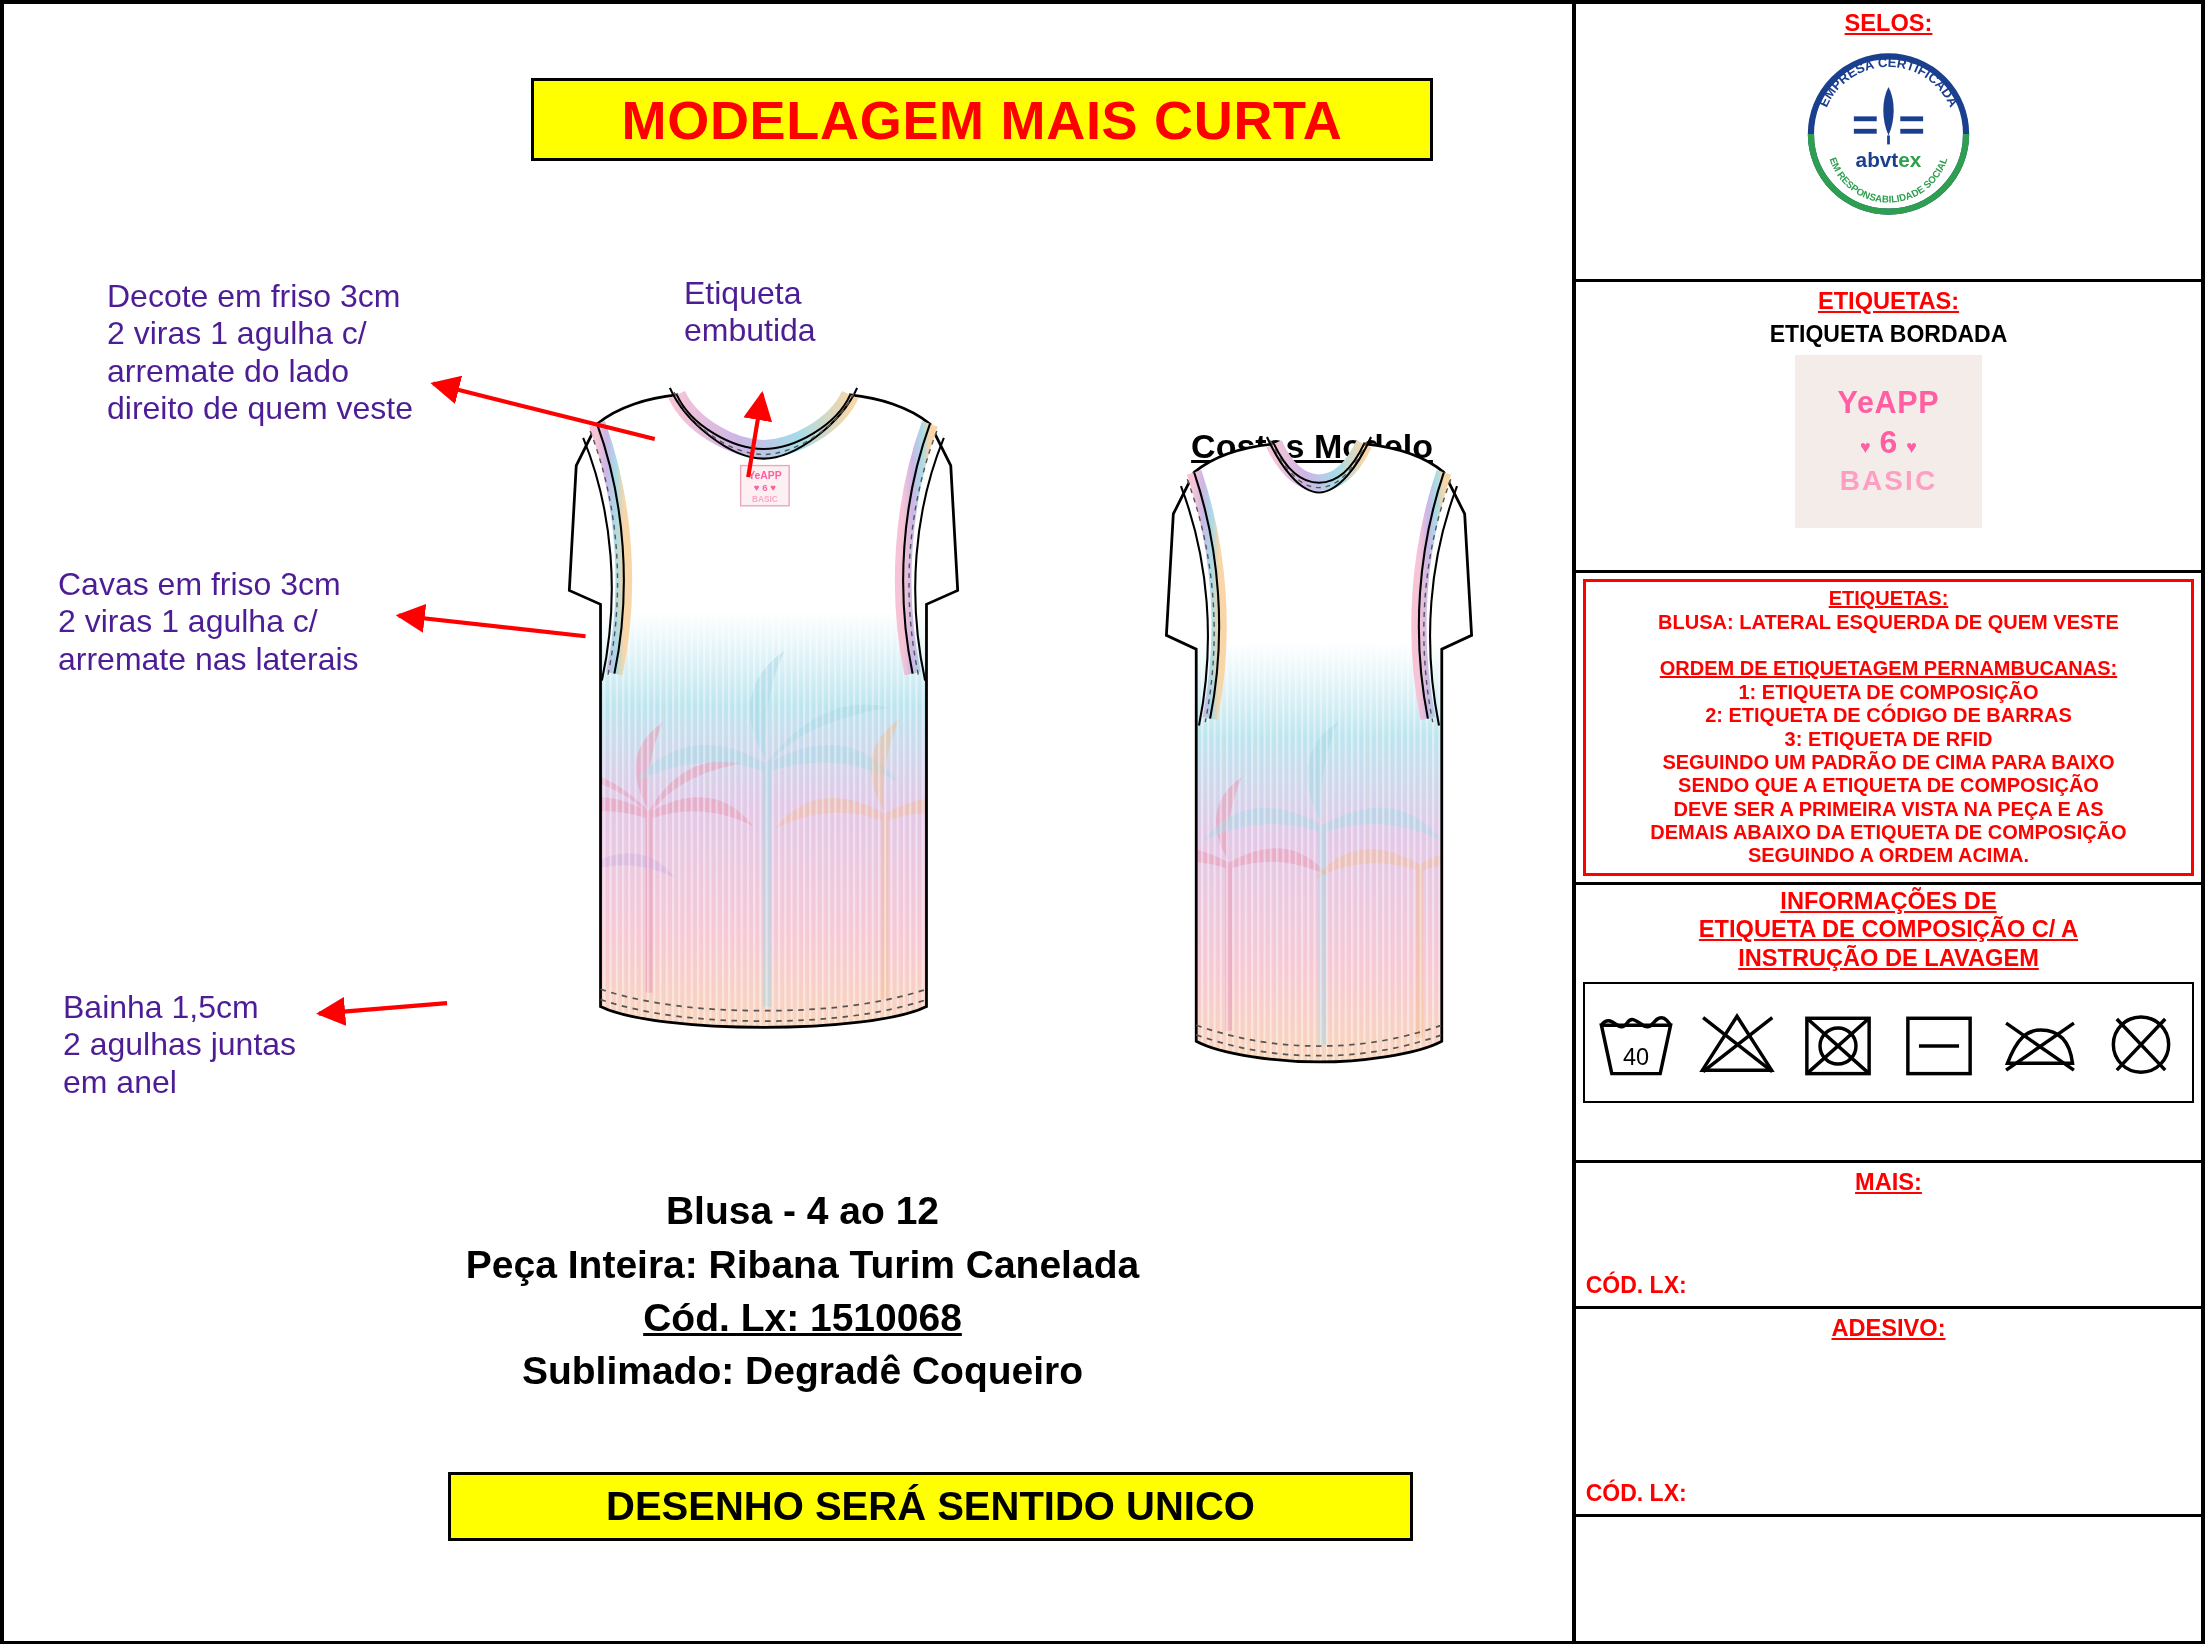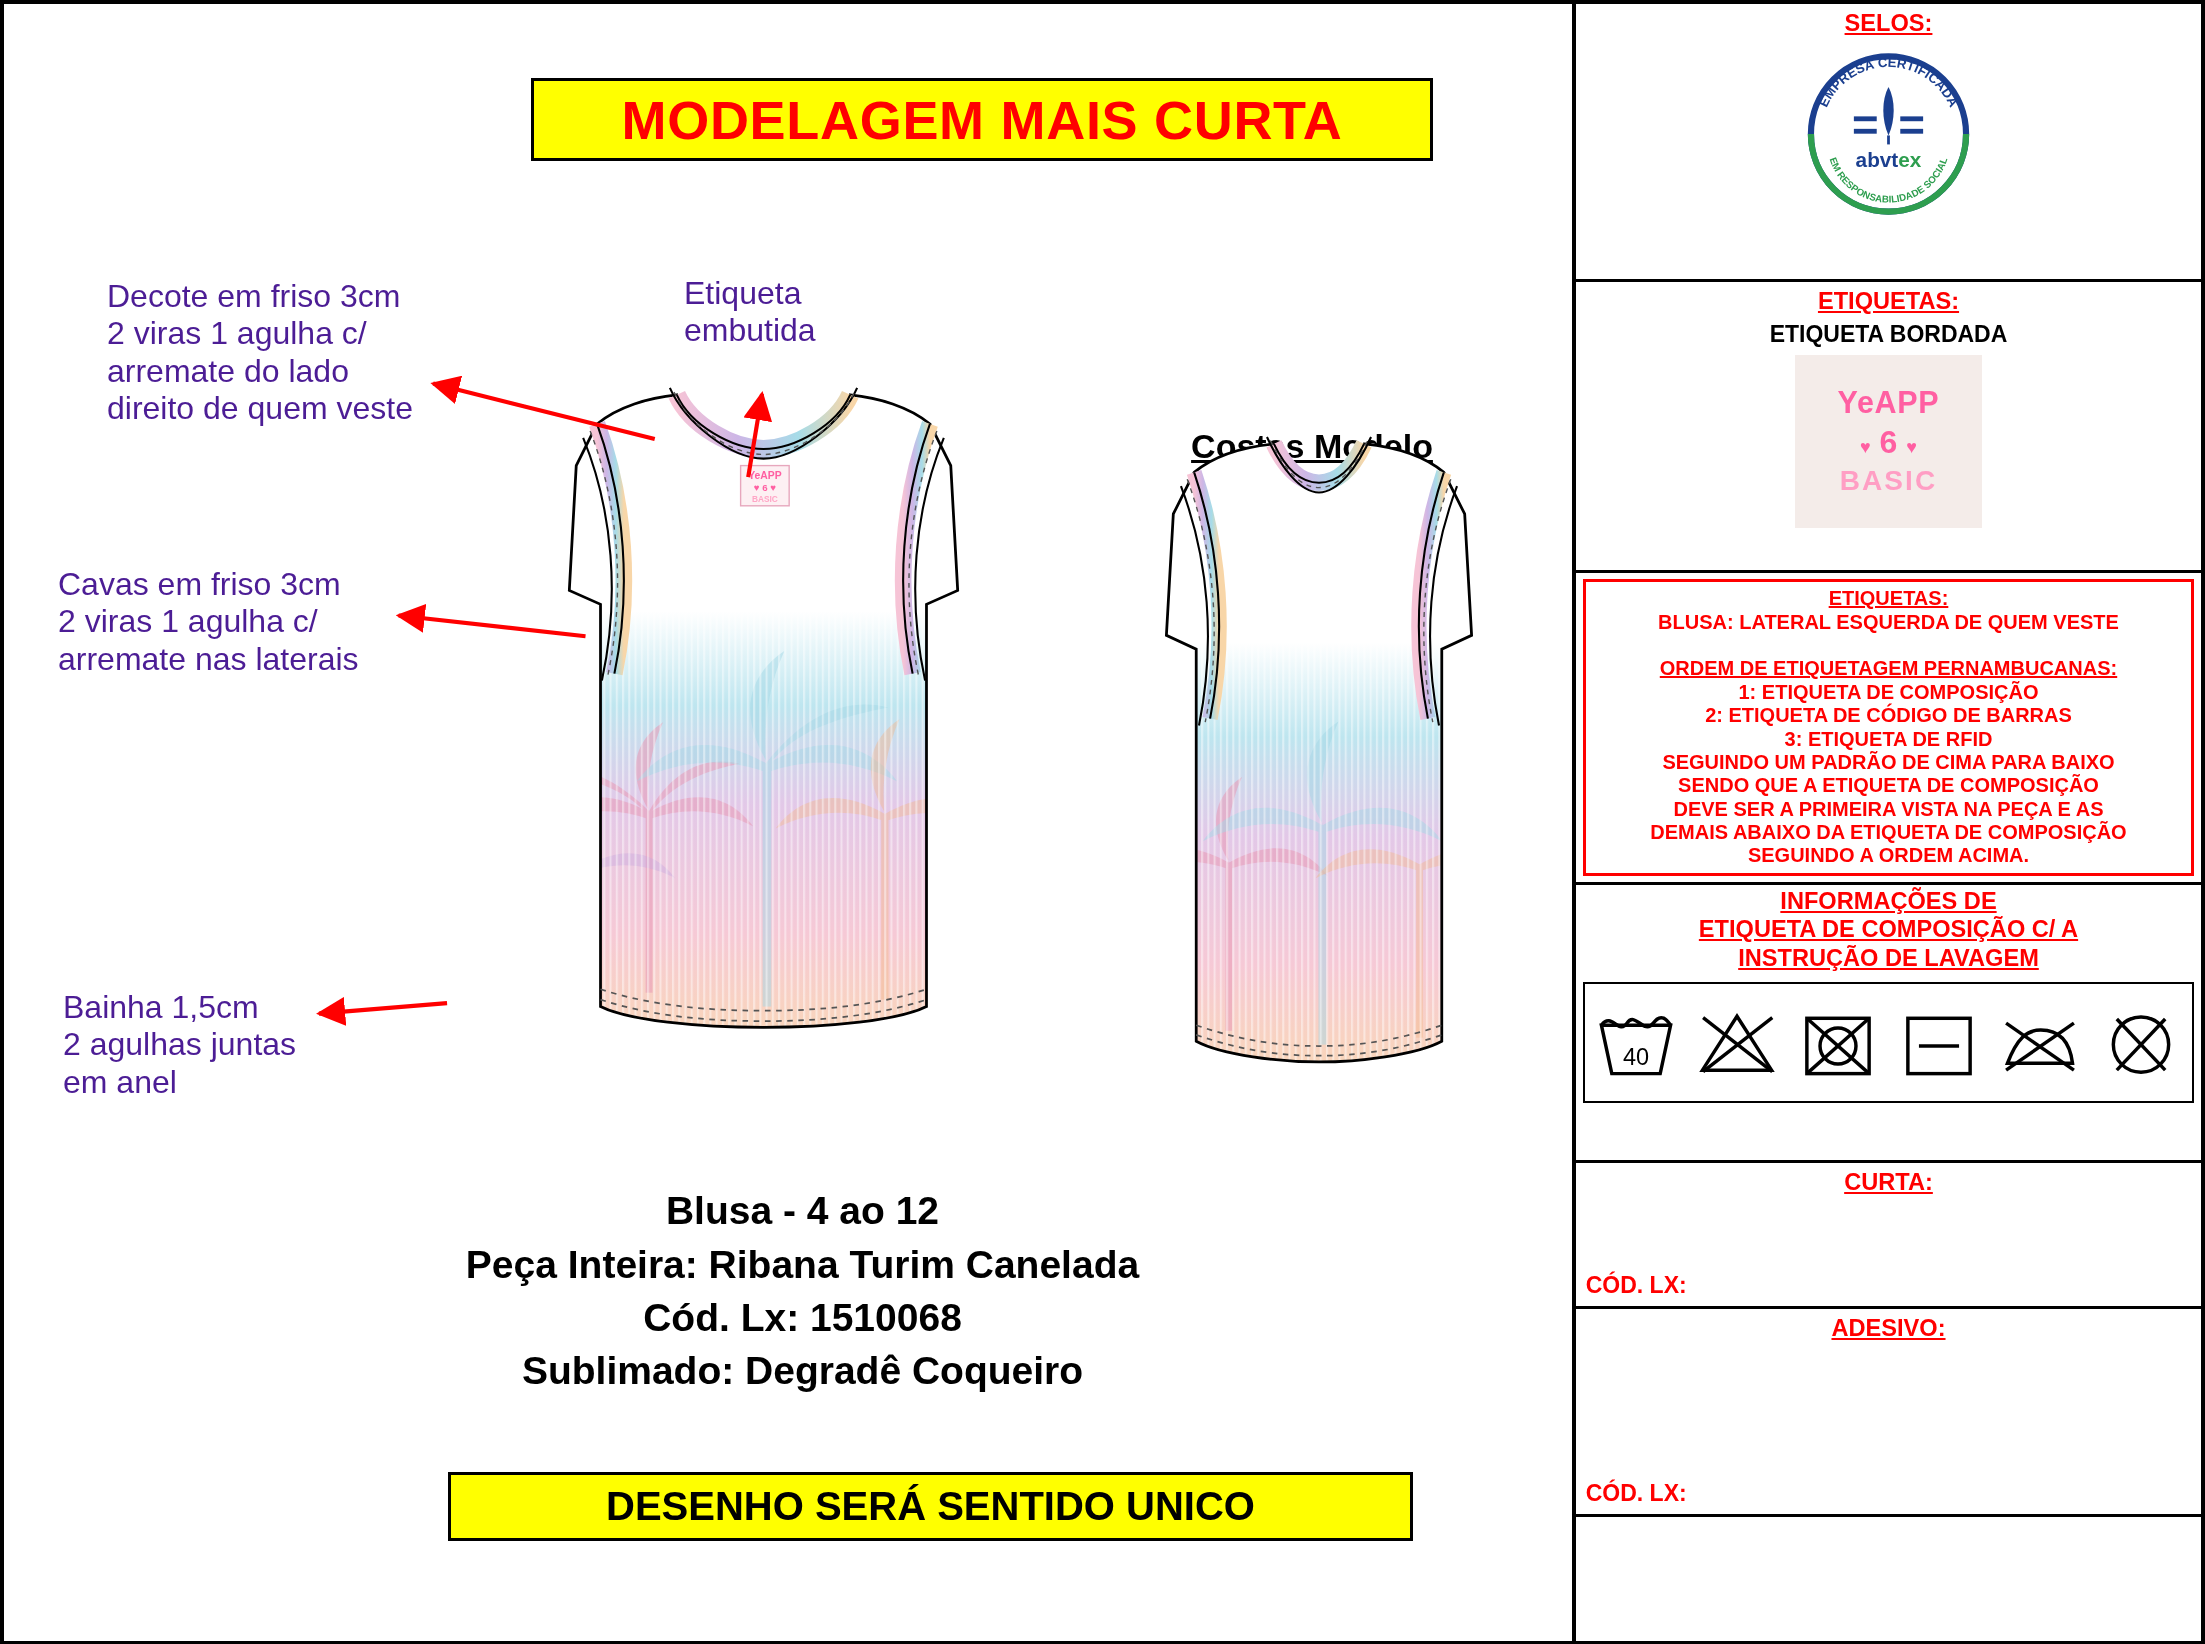--- a/index.html
+++ b/index.html
@@ -77,21 +77,21 @@
   .bottom-text {
     position: absolute;
     left: 278px; top: 1180px;
     width: 1041px;
     text-align: center;
     font-size: 39px;
     font-weight: bold;
     line-height: 1.33;
   }
   .bottom-text div { margin: 1.4px 0; }
-  .bottom-text .u { }
+  .bottom-text .u { text-decoration: underline; }
 
   .yellow-bar {
     position: absolute;
     left: 444px; top: 1468px;
     width: 965px; height: 69px;
     background: #ffff00;
     border: 3.5px solid #000;
     display:flex; align-items:center; justify-content:center;
   }
   .yellow-bar span { font-size: 40px; font-weight: bold; color:#000; }
@@ -460,21 +460,21 @@
         </svg>
         <svg width="90" height="83" viewBox="0 0 130 120">
           <circle cx="65" cy="63" r="40" fill="none" stroke="#000" stroke-width="5"></circle>
           <line x1="30" y1="26" x2="100" y2="100" stroke="#000" stroke-width="5"></line>
           <line x1="100" y1="26" x2="30" y2="100" stroke="#000" stroke-width="5"></line>
         </svg>
       </div>
     </div>
 
     <div class="rbox box-tags">
-      <div class="rtitle">CURTA:</div>
+      <div class="rtitle">MAIS:</div>
       <div class="lx-line" style="position:absolute;bottom:7px;left:0;">CÓD. LX:</div>
     </div>
 
     <div class="rbox box-adesivo">
       <div class="rtitle">ADESIVO:</div>
       <div class="lx-line" style="position:absolute;bottom:7px;left:0;">CÓD. LX:</div>
     </div>
 
 
   </div>

